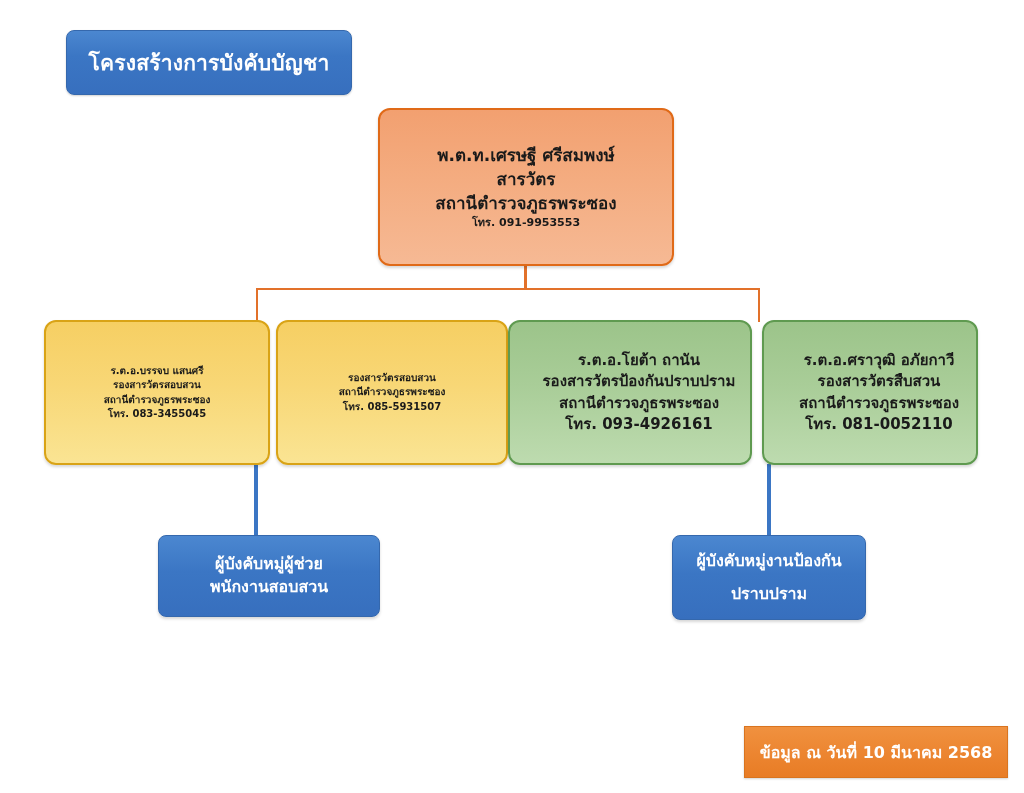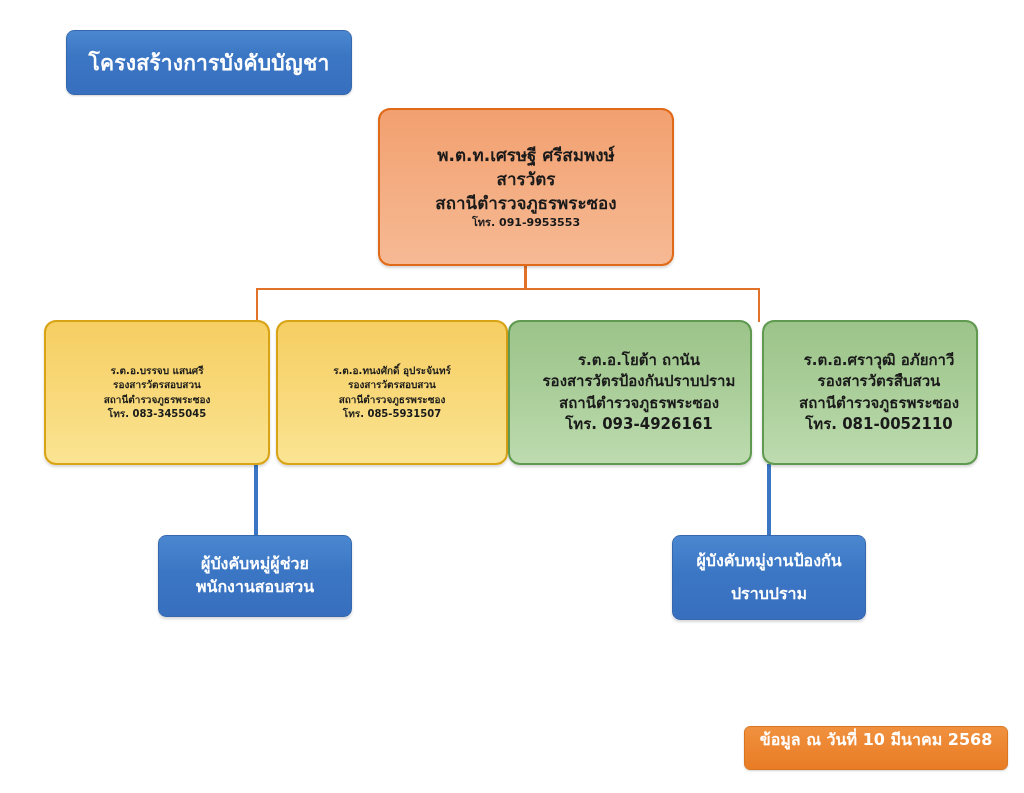--- a/index.html
+++ b/index.html
@@ -84,21 +84,21 @@
 
   
   .node-blue {
     background: linear-gradient(180deg, #4b87d0 0%, #3b76c4 45%, #376fbe 100%);
     border: 1px solid #3568ad;
     color: #ffffff;
     font-size: 16px;
     box-shadow: 0 2px 3px rgba(0,0,0,.16);
     border-radius: 8px;
   }
-  .node-b1 { left: 158px; top: 535px; width: 194px; height: 82px; }
+  .node-b1 { left: 158px; top: 535px; width: 222px; height: 82px; }
   .node-b2 { left: 672px; top: 535px; width: 194px; height: 85px; gap: 10px; }
 
   
   .conn { position: absolute; background: transparent; }
   .v-orange { background: #e2712a; }
   .h-orange { background: #e2712a; }
   .v-blue   { background: #3b76c4; }
 
   
   #stem-top   { left: 524px; top: 266px; width: 3px; height: 24px; }
@@ -109,28 +109,28 @@
   #drop-4 { left: 758px; top: 288px; width: 2px; height: 34px; }
 
   
   #bstem-1 { left: 254px; top: 464px; width: 4px; height: 72px; }
   #bstem-2 { left: 767px; top: 464px; width: 4px; height: 72px; }
 
   
   .date-chip {
     position: absolute;
     left: 744px; top: 726px;
-    width: 264px; height: 44px;
-    border-radius: 6px;
+    width: 264px; height: 52px;
+    border-radius: 0;
     background: linear-gradient(180deg, #f0913f 0%, #ec8530 55%, #e87c25 100%);
     border: 1px solid #d9741f;
     color: #ffffff;
     font-size: 16px;
     display: flex;
-    align-items: flex-start;
+    align-items: center;
     justify-content: center;
     box-shadow: 0 1px 2px rgba(0,0,0,.18);
   }
 </style>
 </head>
 <body>
 
 <div class="title-banner">
   <span>โครงสร้างการบังคับบัญชา</span>
 </div>
@@ -150,21 +150,20 @@
 </div>
 
 <div class="node node-yellow node-y1">
   <span class="ln">ร.ต.อ.บรรจบ  แสนศรี</span>
   <span class="ln">รองสารวัตรสอบสวน</span>
   <span class="ln">สถานีตำรวจภูธรพระซอง</span>
   <span class="ln">โทร. 083-3455045</span>
 </div>
 
 <div class="node node-yellow node-y2">
-  <span class="ln">ร.ต.อ.ทนงศักดิ์  อุประจันทร์</span>
   <span class="ln">รองสารวัตรสอบสวน</span>
   <span class="ln">สถานีตำรวจภูธรพระซอง</span>
   <span class="ln">โทร. 085-5931507</span>
 </div>
 
 <div class="node node-green node-g1">
   <span class="ln">ร.ต.อ.โยต้า  ถานัน</span>
   <span class="ln">รองสารวัตรป้องกันปราบปราม</span>
   <span class="ln">สถานีตำรวจภูธรพระซอง</span>
   <span class="ln">โทร. 093-4926161</span>

